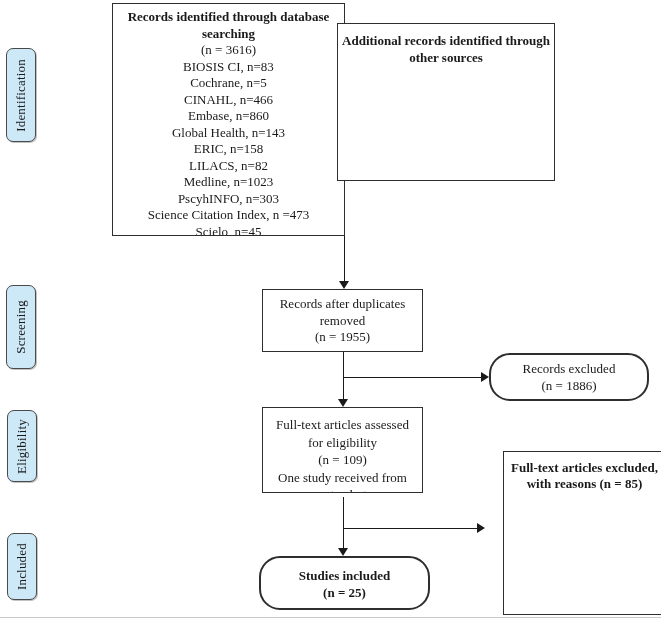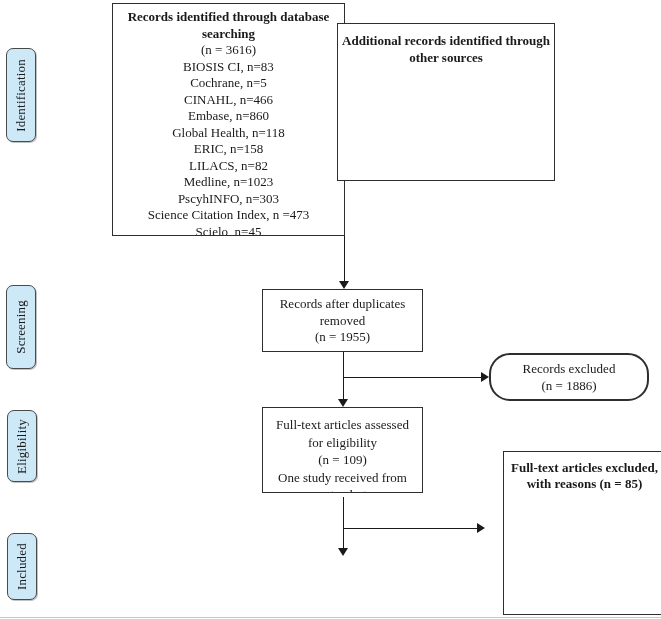--- a/index.html
+++ b/index.html
@@ -93,21 +93,21 @@
     <span>Included</span>
   </div>
 
   <div class="box" id="box-database">
     <div class="title">Records identified through database searching</div>
     <div class="lines">(n = 3616)
 BIOSIS CI, n=83
 Cochrane, n=5
 CINAHL, n=466
 Embase, n=860
-Global Health, n=118
+Global Health, n=143
 ERIC, n=158
 LILACS, n=82
 Medline, n=1023
 PscyhINFO, n=303
 Science Citation Index, n =473
 Scielo, n=45</div>
   </div>
 
   <div class="box" id="box-other-sources">
     <div class="title">Additional records identified through other sources</div>
@@ -130,20 +130,24 @@
 (n = 109)
 One study received from
 auto alert</div>
   </div>
 
   <div class="box" id="box-fulltext-excl">
     <div class="title">Full-text articles excluded,
 with reasons (n = 85)</div>
   </div>
 
+  <div class="box thick" id="box-included">
+    <div class="title">Studies included
+(n = 25)</div>
+  </div>
 
   <div class="vline" style="left:344px; top:236px; height:45px;"></div>
   <div class="arrow-down" style="left:339px; top:281px;"></div>
 
   <div class="vline" style="left:343px; top:352px; height:47px;"></div>
   <div class="arrow-down" style="left:338px; top:399px;"></div>
 
   <div class="hline" style="left:343px; top:377px; width:138px;"></div>
   <div class="arrow-right" style="left:481px; top:372px;"></div>
 

